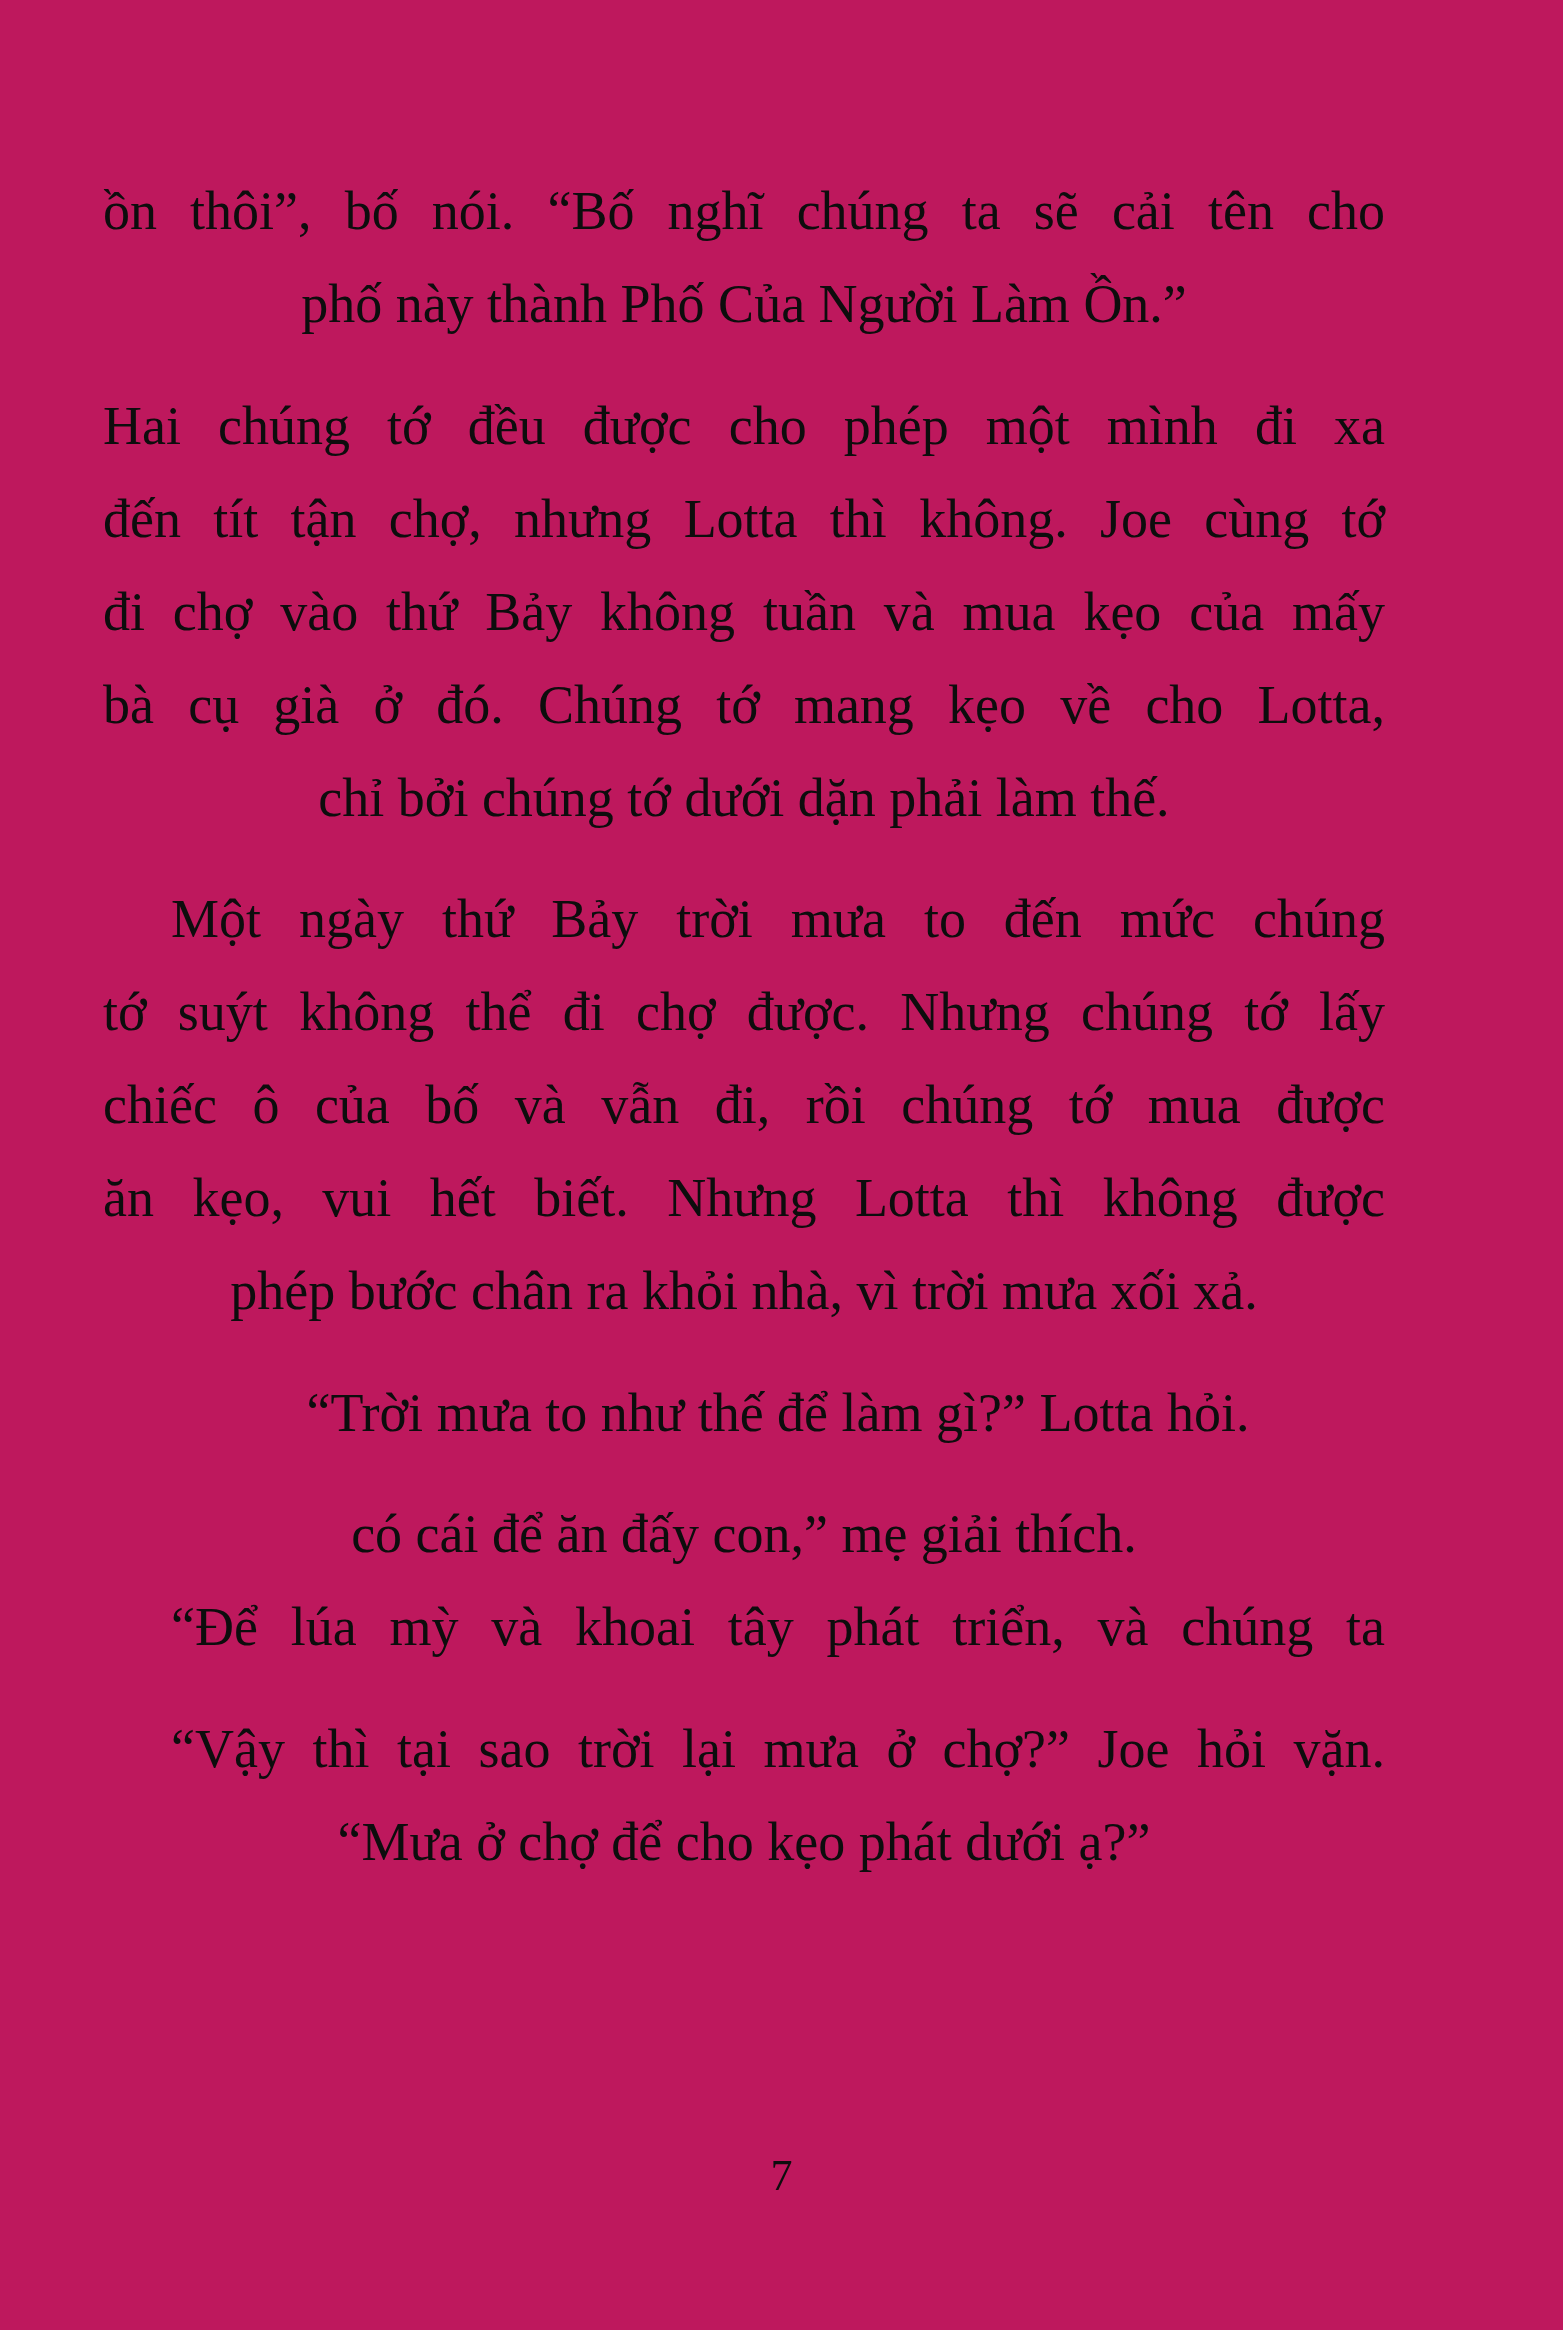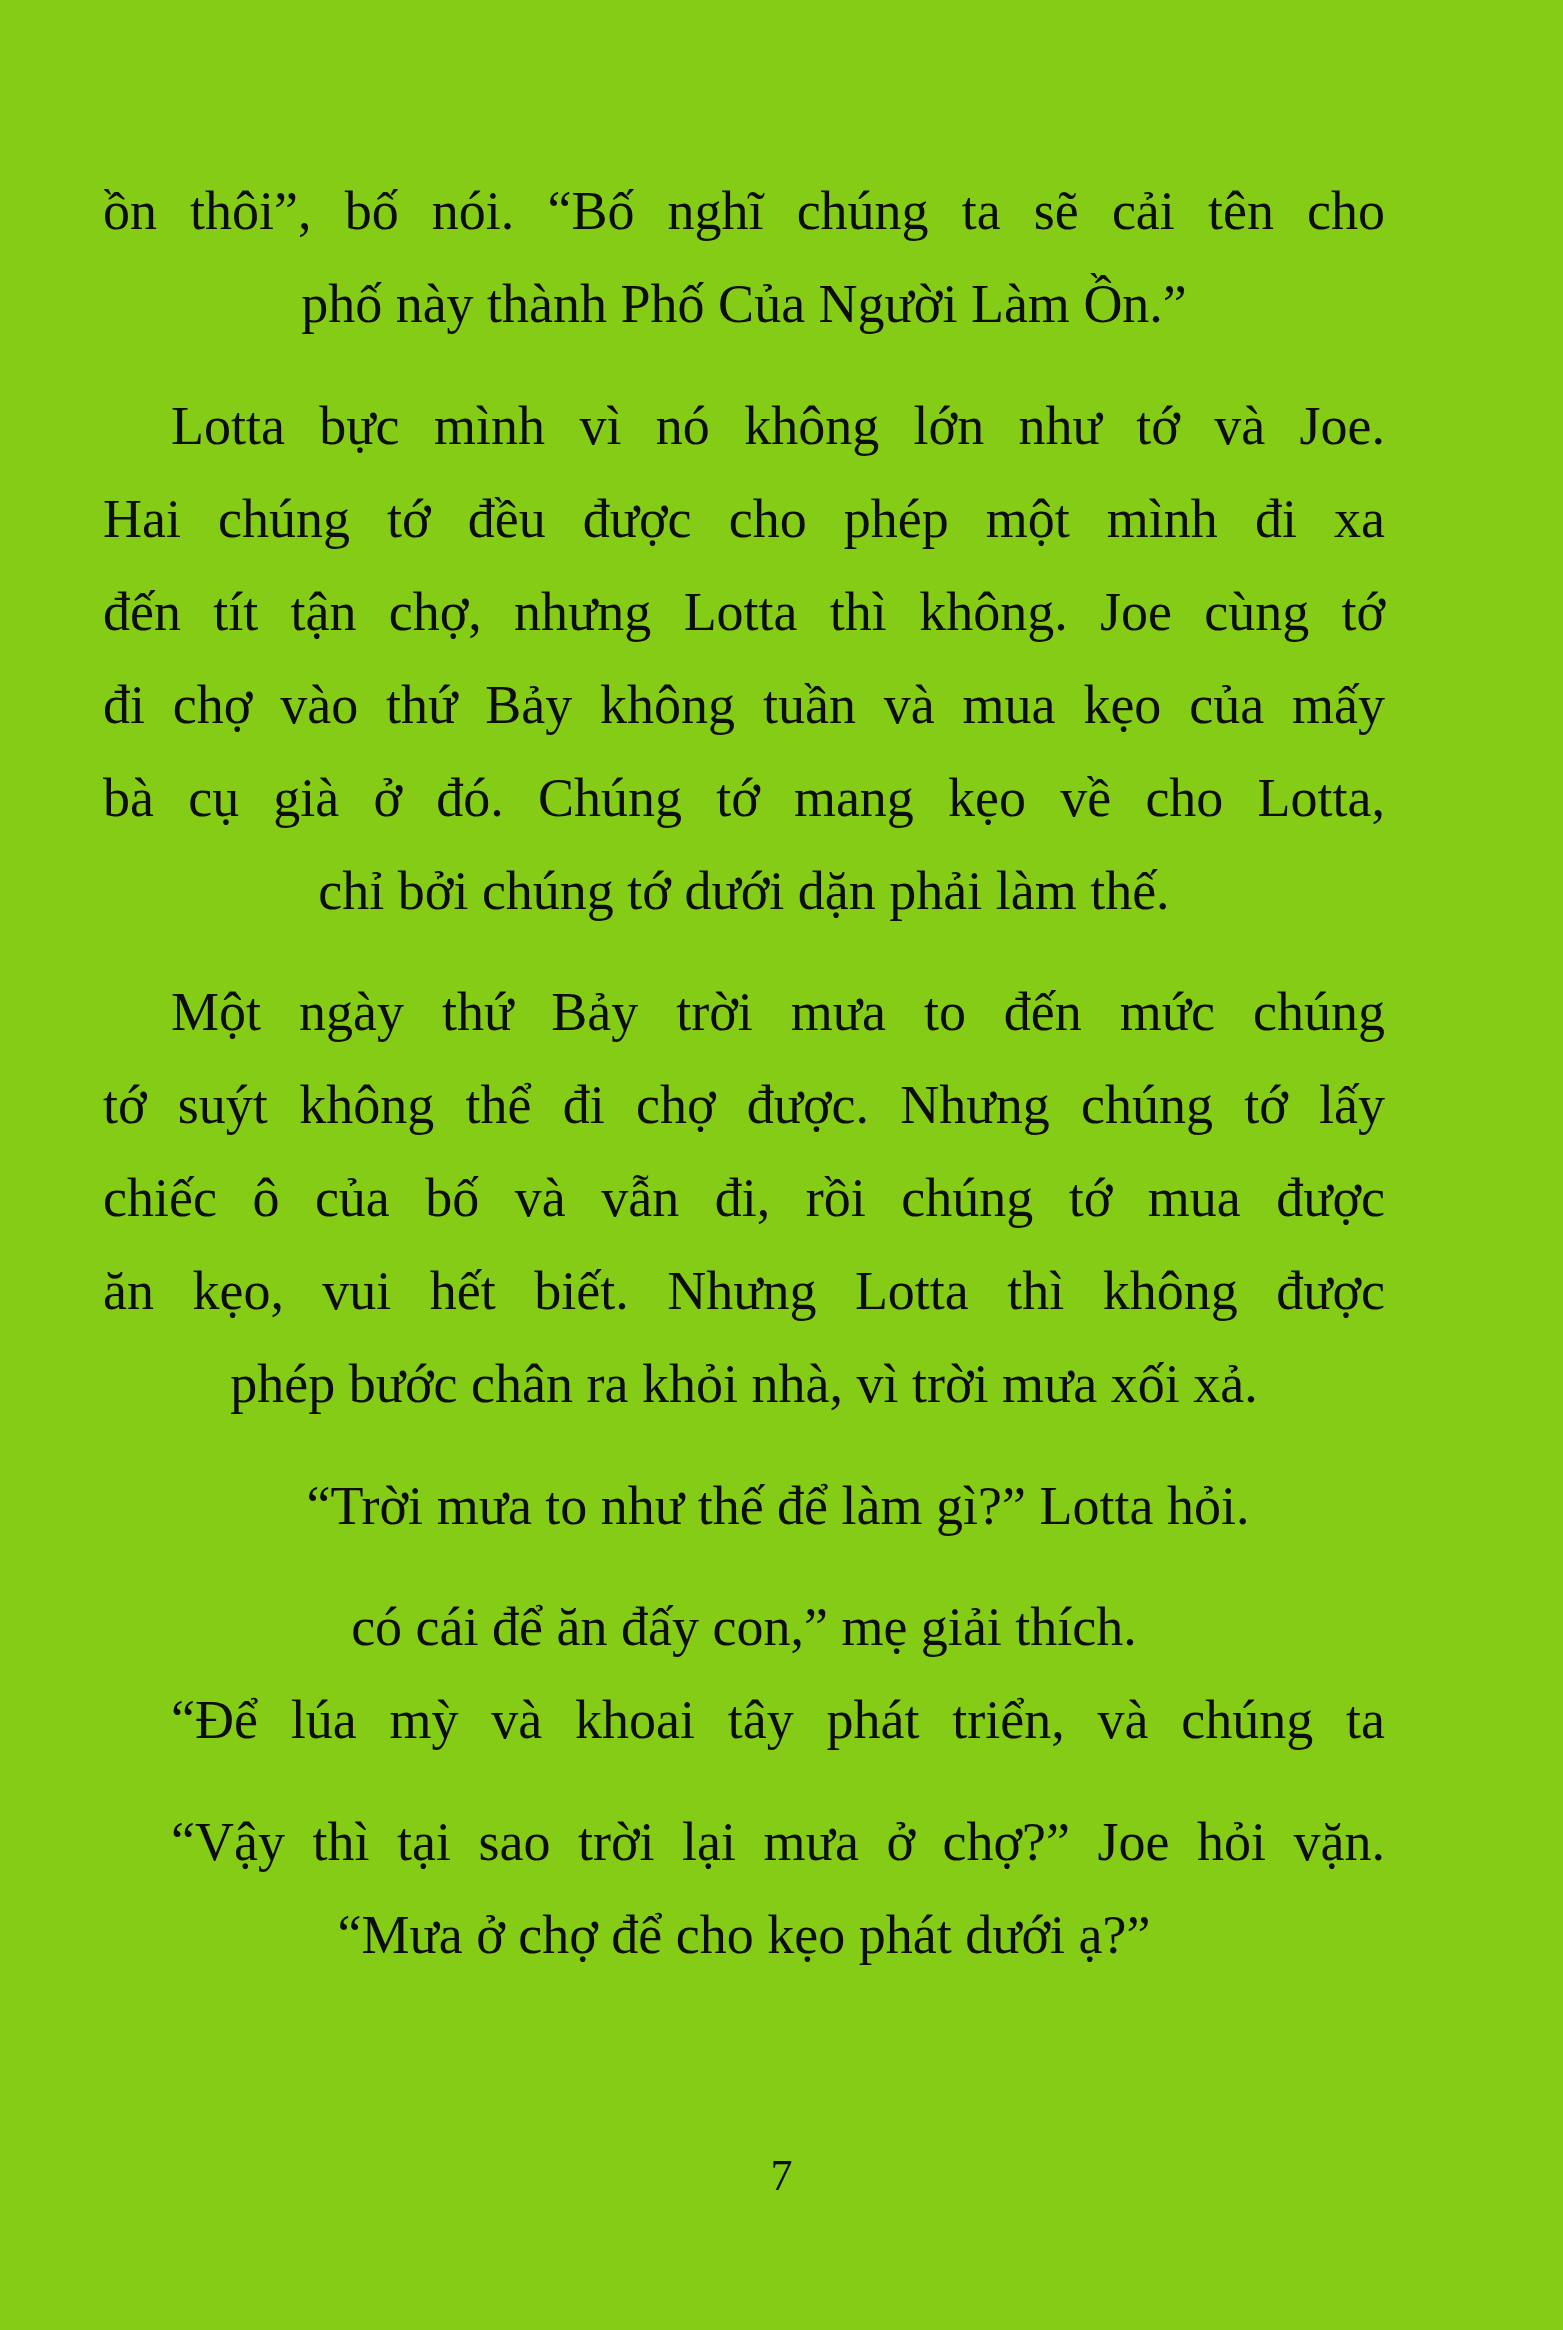--- a/index.html
+++ b/index.html
@@ -14,21 +14,21 @@
     overflow: hidden;
     font-family: "Liberation Serif", "DejaVu Serif", serif;
     color: #0d0d0d;
   }
   .page {
     position: absolute;
     left: 0;
     top: 0;
     width: 1563px;
     height: 2330px;
-    background: #84cc16;
+    background: #be185d;
   }
   .text-column {
     position: absolute;
     left: 103px;
     top: 165px;
     width: 1282px;
   }
   .paragraph {
     margin: 0;
     padding: 0;
@@ -72,21 +72,20 @@
 
 <div class="page">
   <div class="text-column">
 
     <p class="paragraph">
       <span class="line full">ồn thôi”, bố nói. “Bố nghĩ chúng ta sẽ cải tên cho</span>
       <span class="line">phố này thành Phố Của Người Làm Ồn.”</span>
     </p>
 
     <p class="paragraph">
-      <span class="line full indent">Lotta bực mình vì nó không lớn như tớ và Joe.</span>
       <span class="line full">Hai chúng tớ đều được cho phép một mình đi xa</span>
       <span class="line full">đến tít tận chợ, nhưng Lotta thì không. Joe cùng tớ</span>
       <span class="line full">đi chợ vào thứ Bảy không tuần và mua kẹo của mấy</span>
       <span class="line full">bà cụ già ở đó. Chúng tớ mang kẹo về cho Lotta,</span>
       <span class="line">chỉ bởi chúng tớ dưới dặn phải làm thế.</span>
     </p>
 
     <p class="paragraph">
       <span class="line full indent">Một ngày thứ Bảy trời mưa to đến mức chúng</span>
       <span class="line full">tớ suýt không thể đi chợ được. Nhưng chúng tớ lấy</span>

